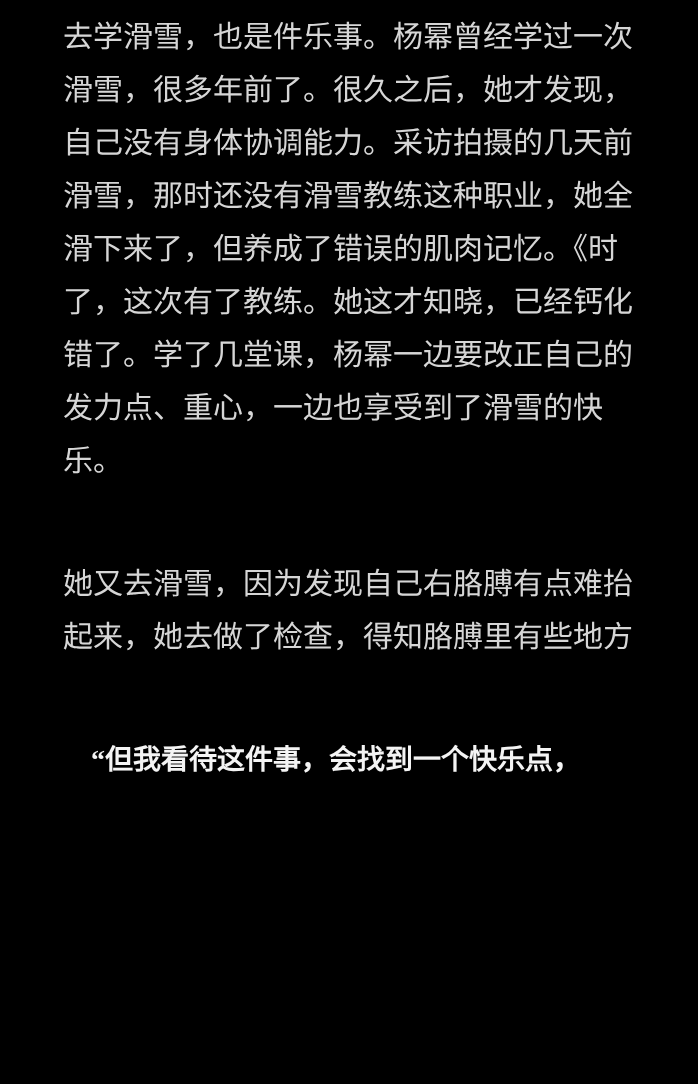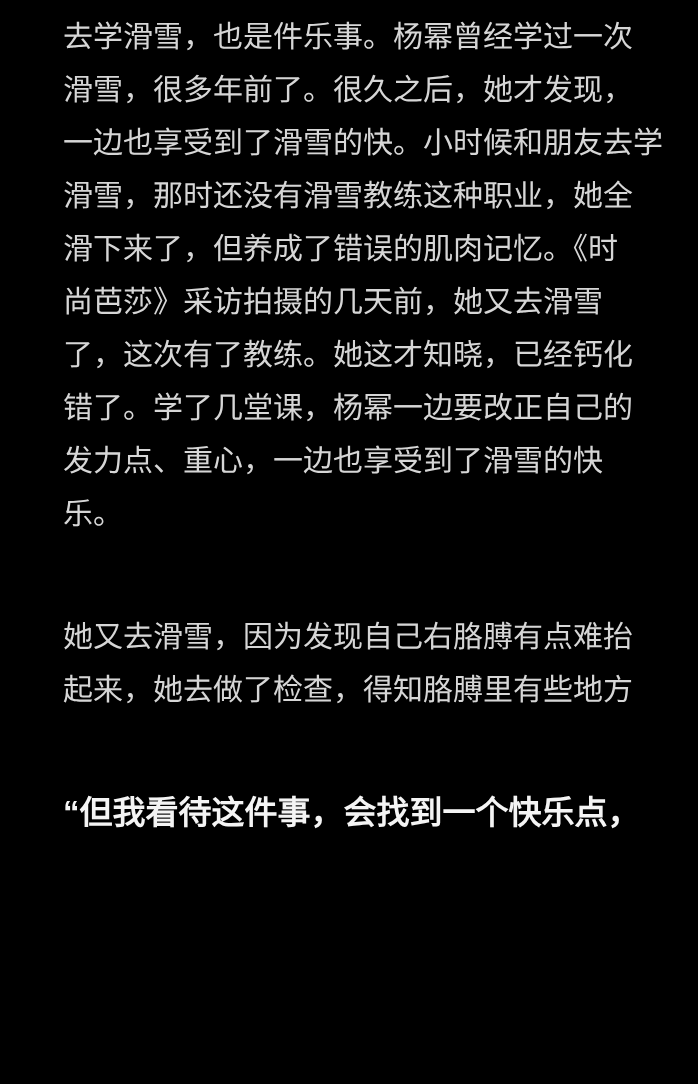--- a/index.html
+++ b/index.html
@@ -28,40 +28,40 @@
   }
   .para.regular .line {
     font-family: "Liberation Sans", "DejaVu Sans", sans-serif;
     font-weight: 300;
     font-size: 30px;
     line-height: 53px;
     letter-spacing: 0px;
     color: var(--body_text);
   }
   .para.quote .line {
-    font-family: Liberation Sans, sans-serif;
+    font-family: Liberation Serif, serif;
     font-weight: 700;
-    font-size: 33px;
+    font-size: 28px;
     line-height: 53px;
     letter-spacing: 0px;
     color: var(--quote_text);
+    margin-left: 28px;
   }
 </style>
 </head>
 <body>
 
 <div class="article">
 
   <div class="para regular">
     <span class="line">去学滑雪，也是件乐事。杨幂曾经学过一次</span>
     <span class="line">滑雪，很多年前了。很久之后，她才发现，</span>
-    <span class="line">一边也享受到了滑雪的快。小时候和朋友去学</span>
+    <span class="line">自己没有身体协调能力。采访拍摄的几天前</span>
     <span class="line">滑雪，那时还没有滑雪教练这种职业，她全</span>
     <span class="line">滑下来了，但养成了错误的肌肉记忆。《时</span>
-    <span class="line">尚芭莎》采访拍摄的几天前，她又去滑雪</span>
     <span class="line">了，这次有了教练。她这才知晓，已经钙化</span>
     <span class="line">错了。学了几堂课，杨幂一边要改正自己的</span>
     <span class="line">发力点、重心，一边也享受到了滑雪的快</span>
     <span class="line">乐。</span>
   </div>
 
   <div class="para regular">
     <span class="line">她又去滑雪，因为发现自己右胳膊有点难抬</span>
     <span class="line">起来，她去做了检查，得知胳膊里有些地方</span>
   </div>

